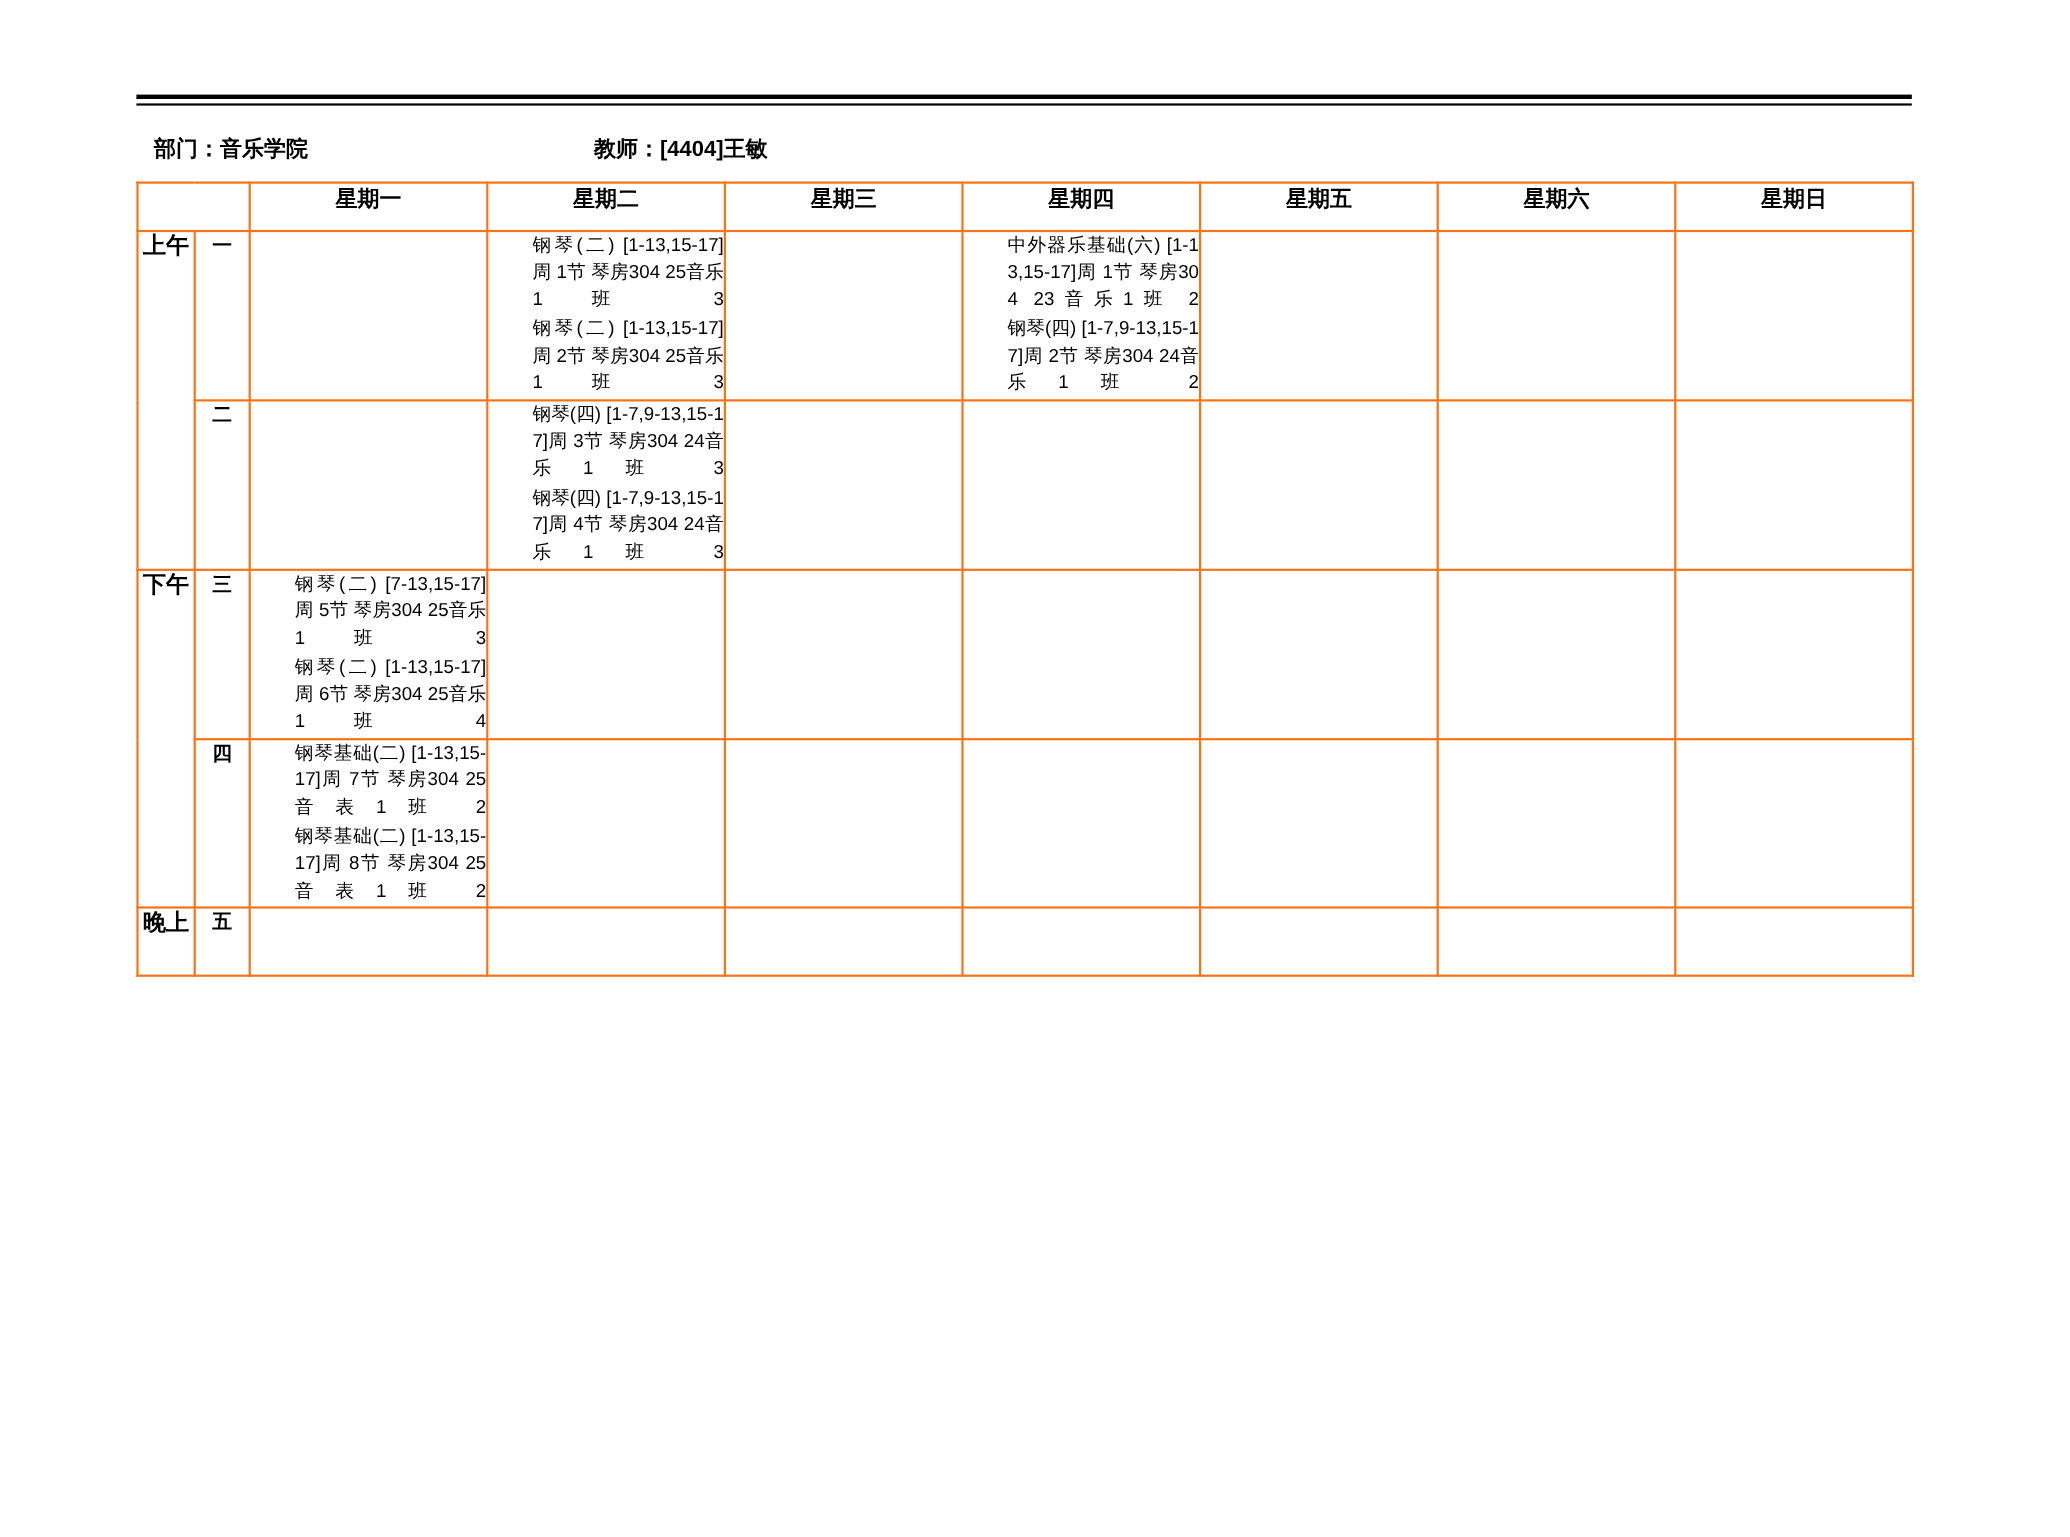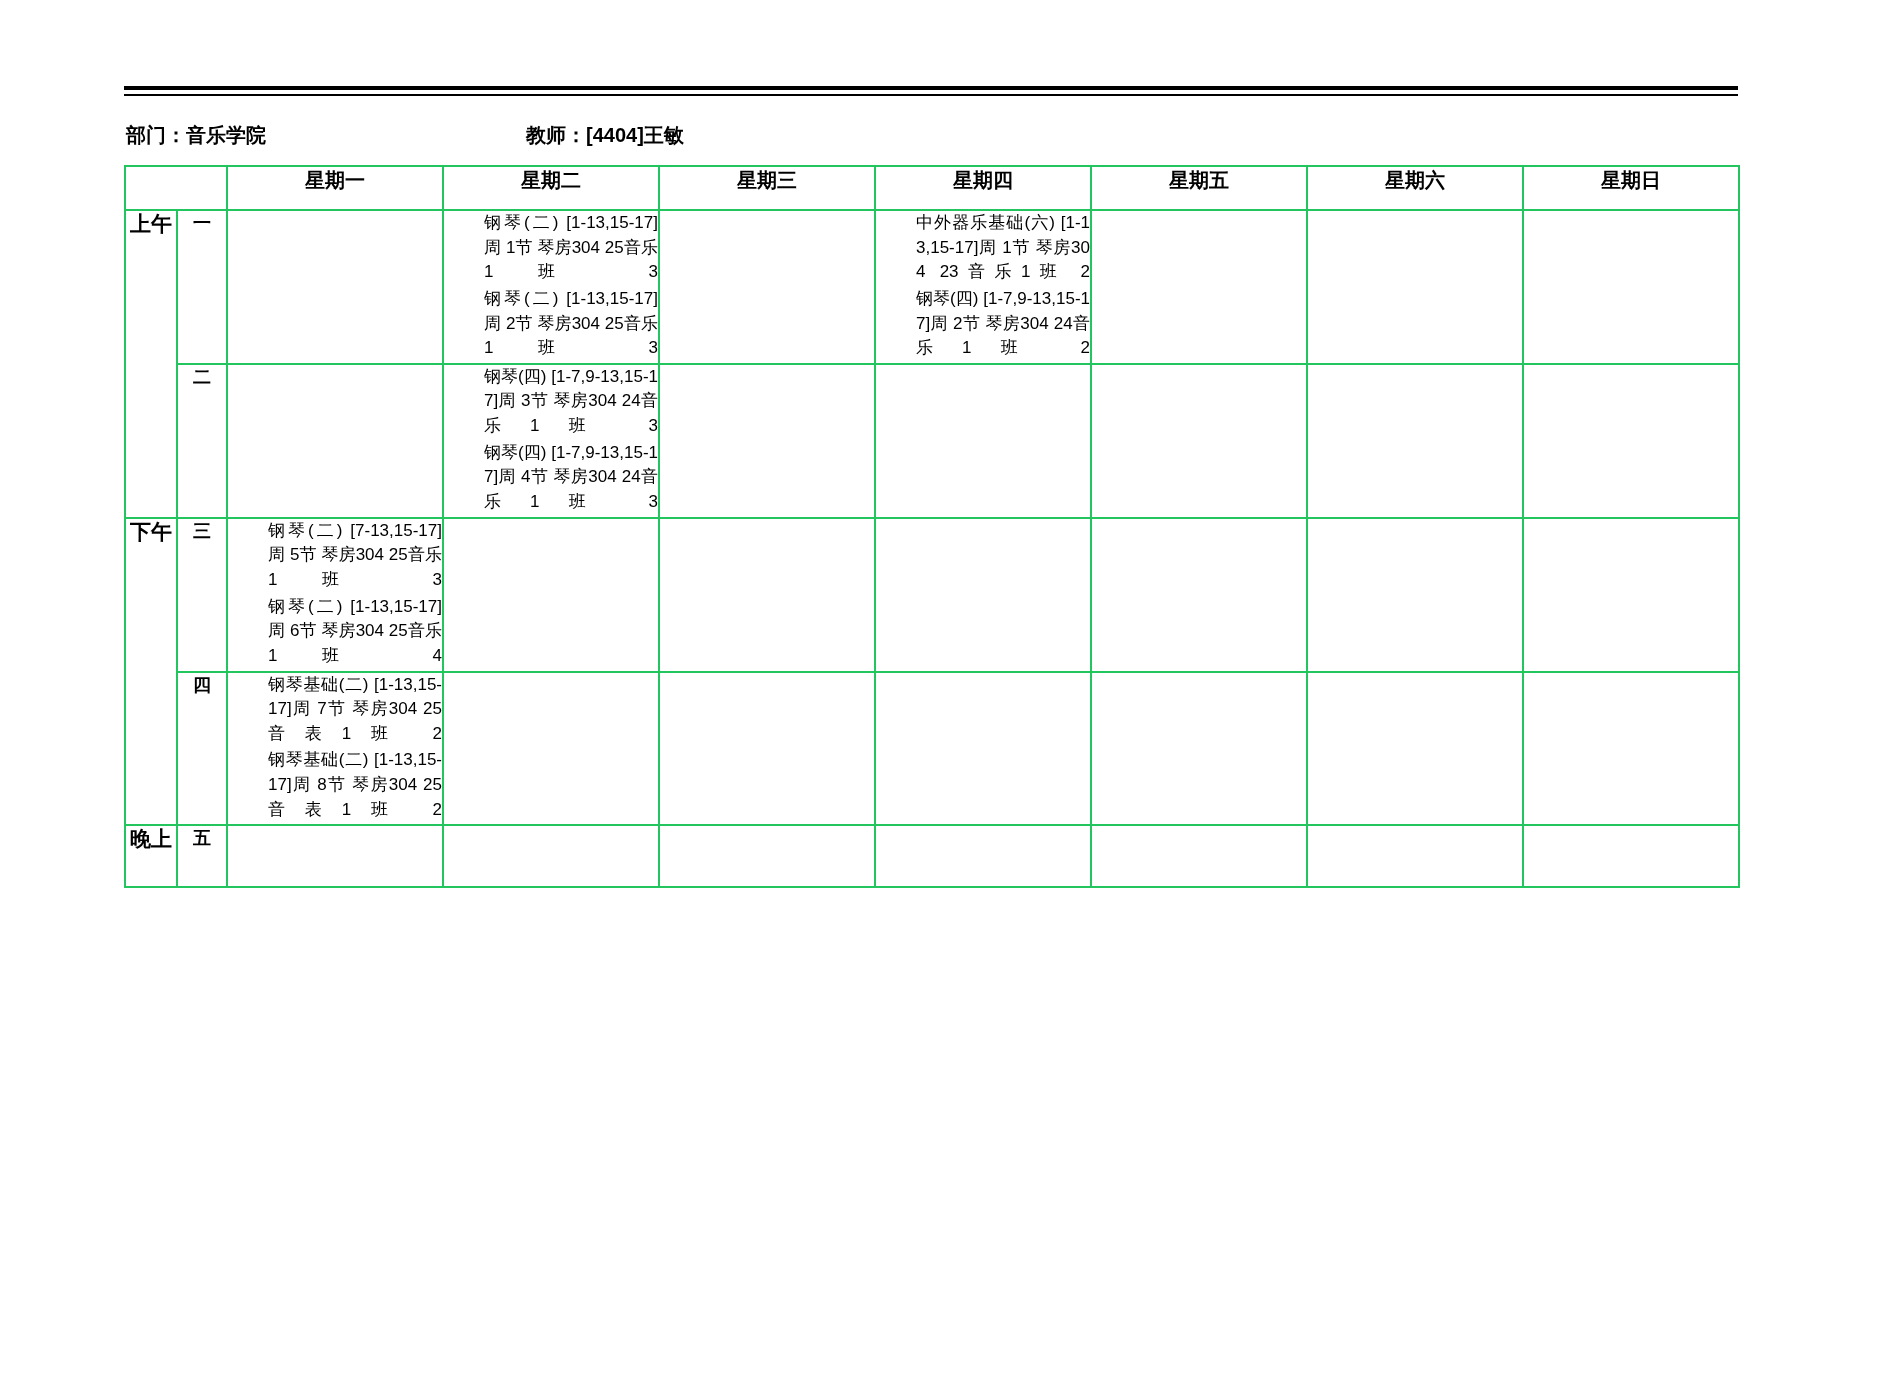--- a/index.html
+++ b/index.html
@@ -37,41 +37,41 @@
   .rule-gap {
     height: 4px;
     background: #fff;
   }
   .rule-thin {
     height: 2px;
     background: #000;
   }
   .meta-row {
     margin-top: 26px;
-    margin-left: 6px;
+    margin-left: 20px;
     display: flex;
     align-items: baseline;
     font-size: 20px;
     font-weight: bold;
   }
   .meta-dept {
     width: 400px;
   }
   .meta-teacher {
     width: 600px;
   }
   table.schedule {
     margin-top: 16px;
     margin-left: 4px;
     border-collapse: collapse;
     width: 1614px;
     table-layout: fixed;
   }
   table.schedule td, table.schedule th {
-    border: 2px solid #22c55e;
+    border: 2px solid #f97316;
     vertical-align: top;
     padding: 0;
   }
   .hdr {
     text-align: center;
     font-size: 20px;
     font-weight: bold;
     height: 42px;
     vertical-align: middle;
     padding: 4px 0;

